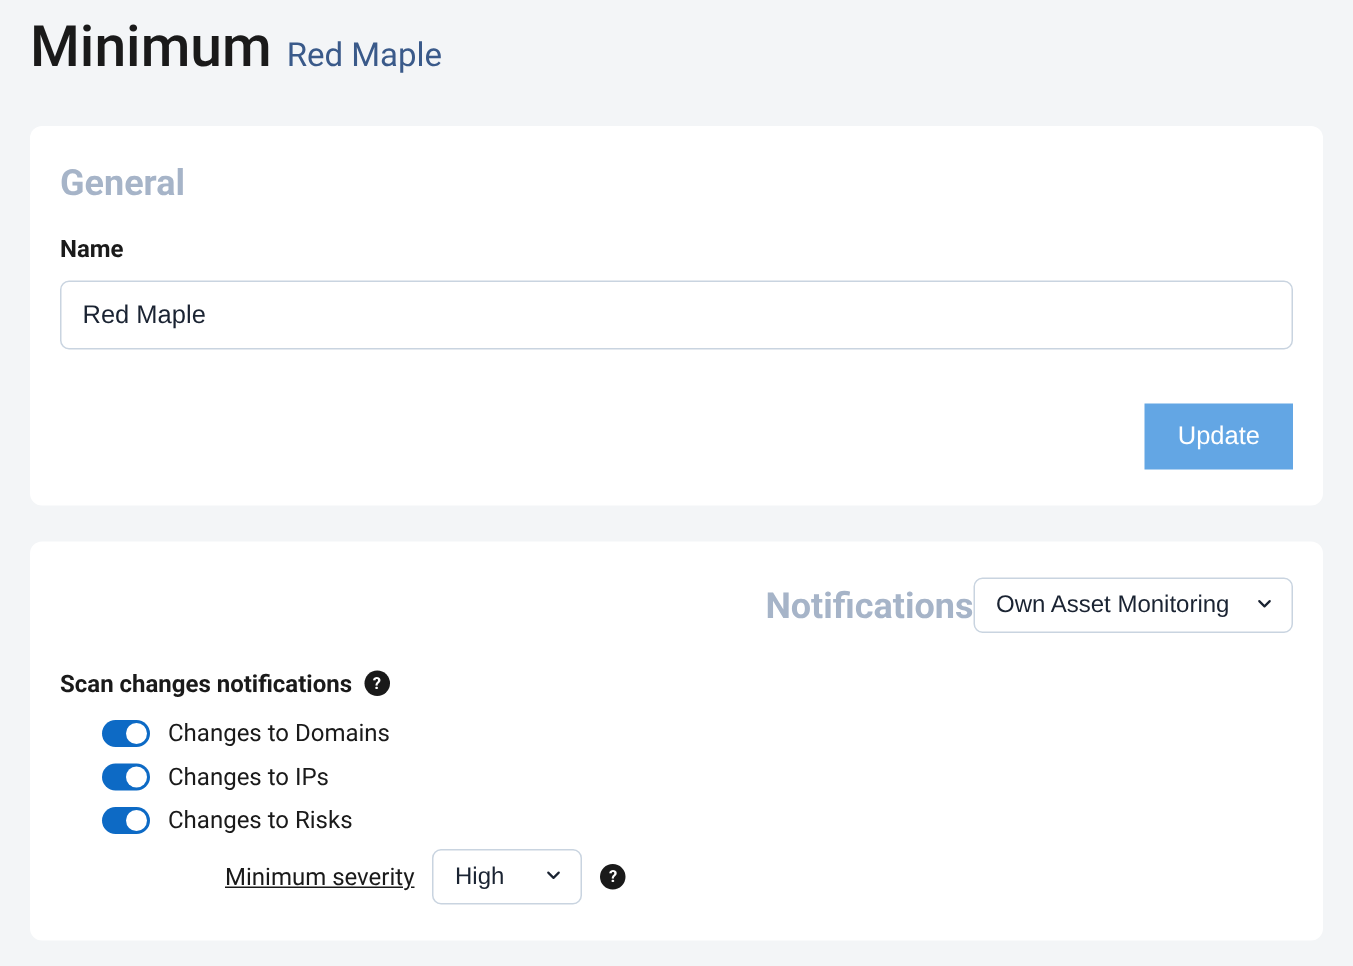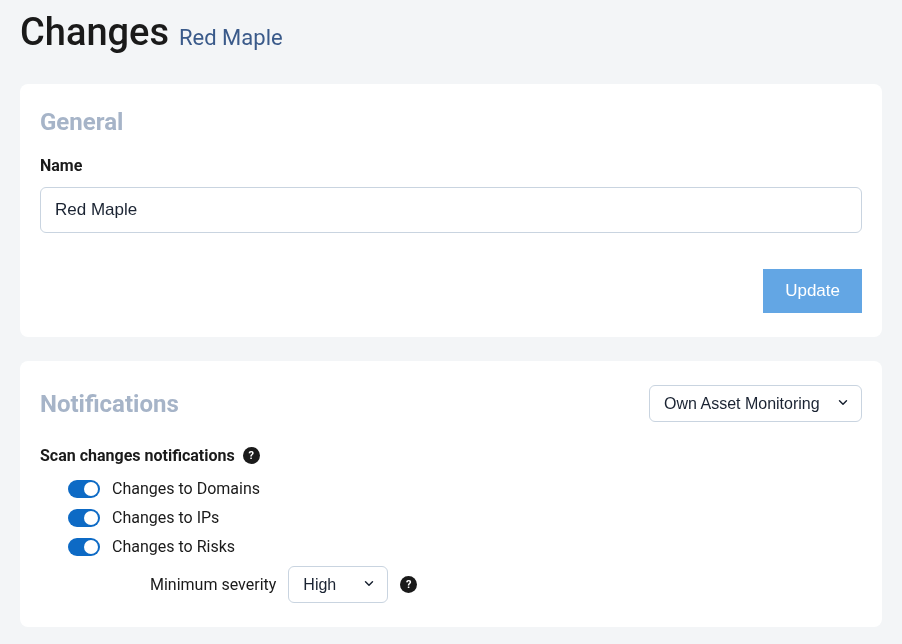--- a/index.html
+++ b/index.html
@@ -37,21 +37,21 @@
       margin-bottom: 24px;
     }
     .section-title {
       font-size: 24px;
       font-weight: 700;
       color: #a6b4c8;
       margin-bottom: 20px;
     }
     .notif-header {
       display: flex;
-      justify-content: space-between;
+      justify-content: flex-end;
       align-items: center;
       margin-bottom: 24px;
     }
     .notif-header .section-title {
       margin-bottom: 0;
     }
     .field-label {
       font-size: 16px;
       font-weight: 700;
       color: #1a1a1a;
@@ -158,30 +158,31 @@
     .severity-row {
       display: flex;
       align-items: center;
       gap: 12px;
       margin-top: 10px;
       padding-left: 82px;
     }
     .severity-label {
       font-size: 16px;
       color: #1a1a1a;
+      text-decoration: underline;
     }
     .severity-select {
       min-width: 100px;
     }
   </style>
 </head>
 <body>
 
 <div class="page-header">
-  <h1 class="page-title">Changes</h1>
+  <h1 class="page-title">Minimum</h1>
   <span class="page-subtitle">Red Maple</span>
 </div>
 
 <div class="card">
   <h2 class="section-title">General</h2>
   <label class="field-label">Name</label>
   <input type="text" class="text-input" value="Red Maple" style="">
   <div class="button-row">
     <button class="btn-primary">Update</button>
   </div>

